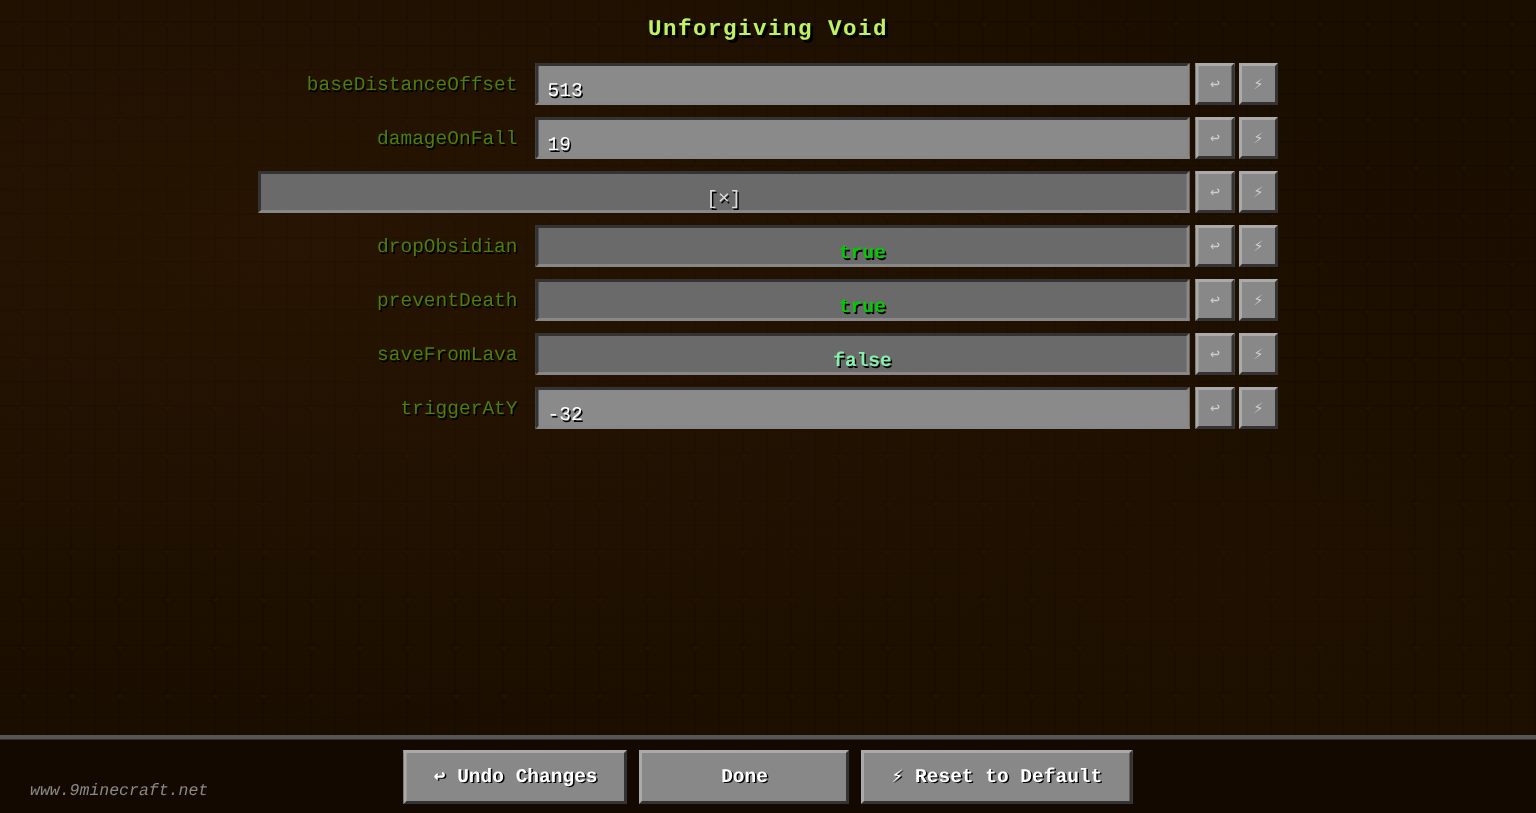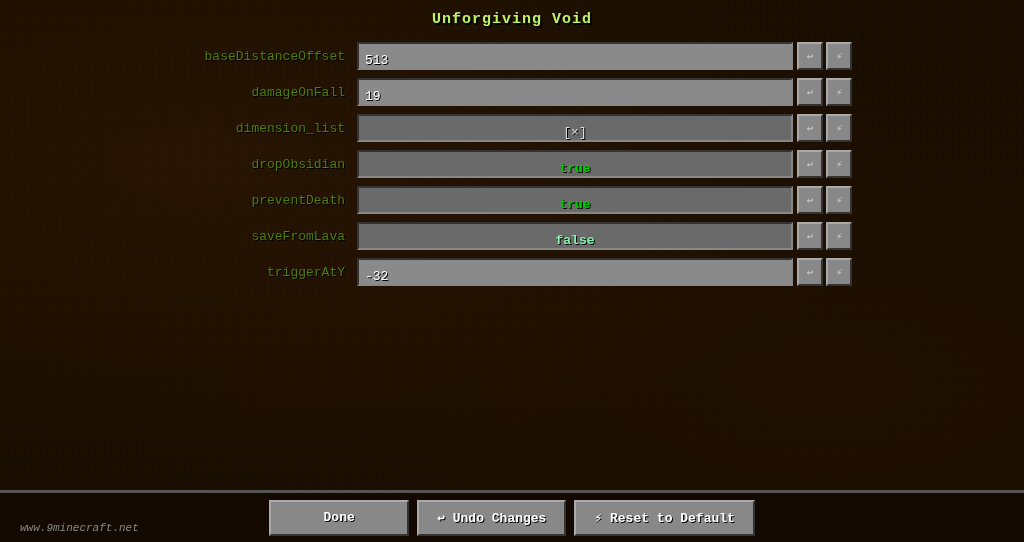--- a/index.html
+++ b/index.html
@@ -265,21 +265,20 @@
         <div class="setting-label">damageOnFall</div>
         <div class="setting-control text-input">
           <input type="text" value="19" style="">
         </div>
         <div class="setting-buttons">
           <div class="icon-btn">↩</div>
           <div class="icon-btn">⚡</div>
         </div>
       </div>
       <div class="setting-row">
-        <div class="setting-label">dimension_list</div>
         <div class="setting-control toggle-true">
           <span class="toggle-value-list">[×]</span>
         </div>
         <div class="setting-buttons">
           <div class="icon-btn">↩</div>
           <div class="icon-btn">⚡</div>
         </div>
       </div>
       <div class="setting-row">
         <div class="setting-label">dropObsidian</div>
@@ -318,18 +317,18 @@
         </div>
         <div class="setting-buttons">
           <div class="icon-btn">↩</div>
           <div class="icon-btn">⚡</div>
         </div>
       </div>
     </div>
 </div>
 
 <div class="bottom-bar">
+  <button class="bottom-btn">↩ Undo Changes</button>
   <button class="bottom-btn done-btn">Done</button>
-  <button class="bottom-btn">↩ Undo Changes</button>
   <button class="bottom-btn">⚡ Reset to Default</button>
 </div>
 
 <div class="watermark">www.9minecraft.net</div>
 
 </body></html>

